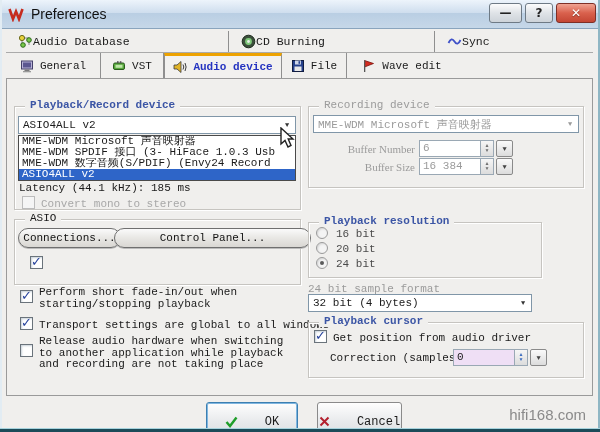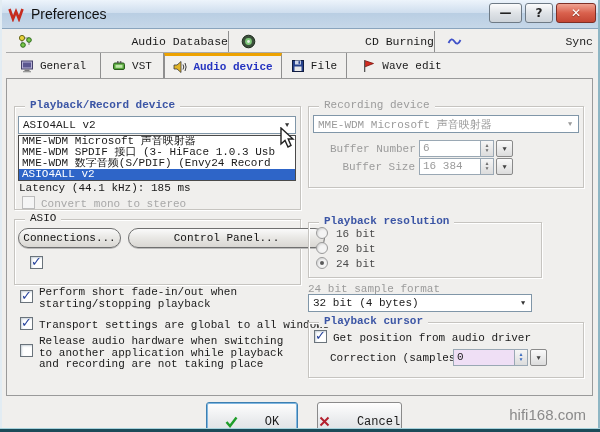--- a/index.html
+++ b/index.html
@@ -19,21 +19,21 @@
   .winbtn { height:20px; border:1px solid #6e7a85; border-radius:3px; text-align:center;
     font-family:"DejaVu Sans",sans-serif; font-size:12px; font-weight:bold; line-height:18px;
     background:linear-gradient(#fcfcfc,#dfe3e7 50%,#cdd3d9); color:#222; cursor:pointer; }
   .winbtn.min { width:33px; } .winbtn.help { width:28px; }
   .winbtn.close { width:40px; background:linear-gradient(#f0a392,#d9614d 50%,#c44634); border-color:#7e2f26; color:#fff; text-shadow:0 1px 1px #7e2f26; }
 
   
   .tabrow1 { position:absolute; left:6px; top:31px; width:587px; height:22px; display:flex; border-bottom:1px solid #aaa; }
   .tab1 { display:flex; align-items:center; border-right:1px solid #8f8f8f; cursor:pointer; }
   .tab1 .ticon { margin-left:12px; width:15px; height:15px; flex:0 0 auto; }
-  .tab1 .tlabel { flex:1; text-align:right; font-size:11.5px; }
+  .tab1 .tlabel { flex:1; text-align:left; font-size:11.5px; }
   .tabrow2 { position:absolute; left:6px; top:53px; width:587px; height:25px; display:flex; }
   .tab2 { display:flex; align-items:center; justify-content:center; gap:6px; border-right:1px solid #8f8f8f; cursor:pointer; height:25px; }
   .tab2 .ticon { width:14px; height:14px; }
   .tab2.active { border:1px solid #8f8f8f; border-top:3px solid #eda200; border-bottom:none; background:#f2f1ef;font-family:Liberation Mono, monospace; }
   .tab2.active .tlabel { color:#2433c0; font-weight:bold; }
 
   
   .content { position:absolute; left:6px; top:78px; width:587px; height:318px; border:1px solid #9a9a9a; background:#f0efed; }
 
   .group { position:absolute; border:1px solid #c6c4c0; box-shadow:1px 1px 0 #ffffff inset, 1px 1px 0 #ffffff; }
@@ -59,21 +59,21 @@
 
   .radio { position:absolute; width:12px; height:12px; border:1px solid #9a9a9a; border-radius:50%; background:#f4f4f4; box-shadow:inset 1px 1px 2px #d6d6d6; }
   .radio.selected::after { content:""; position:absolute; left:3px; top:3px; width:4px; height:4px; border-radius:50%; background:#5a5a5a; }
 
   .btn { position:absolute; height:20px; border:1px solid #6f6f6f; border-radius:10px;
     background:linear-gradient(#fafafa,#e8e7e4 50%,#d9d7d3); box-shadow:0 1px 0 #bbb;
     font-family:"Liberation Mono","DejaVu Sans Mono",monospace; font-size:11px; color:#111; cursor:pointer; text-align:center; }
 
   .label { position:absolute; white-space:nowrap; }
   .label.disabled { color:#9b9b9b;text-align:center; }
-  .label.right { text-align:right; }
+  .label.right { text-align:right;font-family:Liberation Serif, serif; }
 
   .spinfield { position:absolute; height:17px; display:flex; }
   .spinfield .sval { background:#fff; border:1px solid #9aa8b4; padding:1px 3px; height:17px; white-space:nowrap; }
   .spinfield.disabled .sval { color:#9b9b9b; }
   .spinner { width:13px; height:17px; border:1px solid #9aa8b4; border-left:none; background:linear-gradient(#f6f6f6,#dcdcdc); display:flex; flex-direction:column; align-items:center; justify-content:center; font-size:5px; color:#707070; line-height:5px; }
   .ddbtn { width:17px; height:17px; margin-left:2px; border:1px solid #8a8a8a; border-radius:2px; background:linear-gradient(#fafafa,#dcdcdc); text-align:center; font-size:7px; color:#444; line-height:16px; cursor:pointer; }
   .sval.lavender { background:#efdff5; }
 
   
   .footer-btn { position:absolute; height:39px; border-radius:3px; display:flex; align-items:center; justify-content:center; gap:27px;
@@ -214,21 +214,21 @@
 
   <div class="label mono-nowrap" style="left:19px;top:182px">Latency (44.1 kHz): 185 ms</div>
 
   <span class="cb disabled" style="left:22px;top:196px"></span>
   <span class="cblabel disabled" style="left:41px;top:198px">Convert mono to stereo</span>
 
   <div class="group" style="left:14px;top:219px;width:287px;height:66px">
     <span class="legend plain">ASIO</span>
   </div>
   <button class="btn" style="left:18px;top:228px;width:103px">Connections...</button>
-  <button class="btn" style="left:128px;top:228px;width:197px">Control Panel...</button>
+  <button class="btn" style="left:114px;top:228px;width:197px">Control Panel...</button>
   <span class="cb checked" style="left:30px;top:256px"></span>
 
   <span class="cb checked" style="left:20px;top:290px"></span>
   <span class="cblabel wrap" style="left:39px;top:287px;width:208px">Perform short fade-in/out when starting/stopping playback</span>
 
   <span class="cb checked" style="left:20px;top:317px"></span>
   <span class="cblabel" style="left:39px;top:319px">Transport settings are global to all windows</span>
 
   <span class="cb" style="left:20px;top:344px"></span>
   <span class="cblabel wrap" style="left:39px;top:336px;width:262px">Release audio hardware when switching to another application while playback and recording are not taking place</span>

